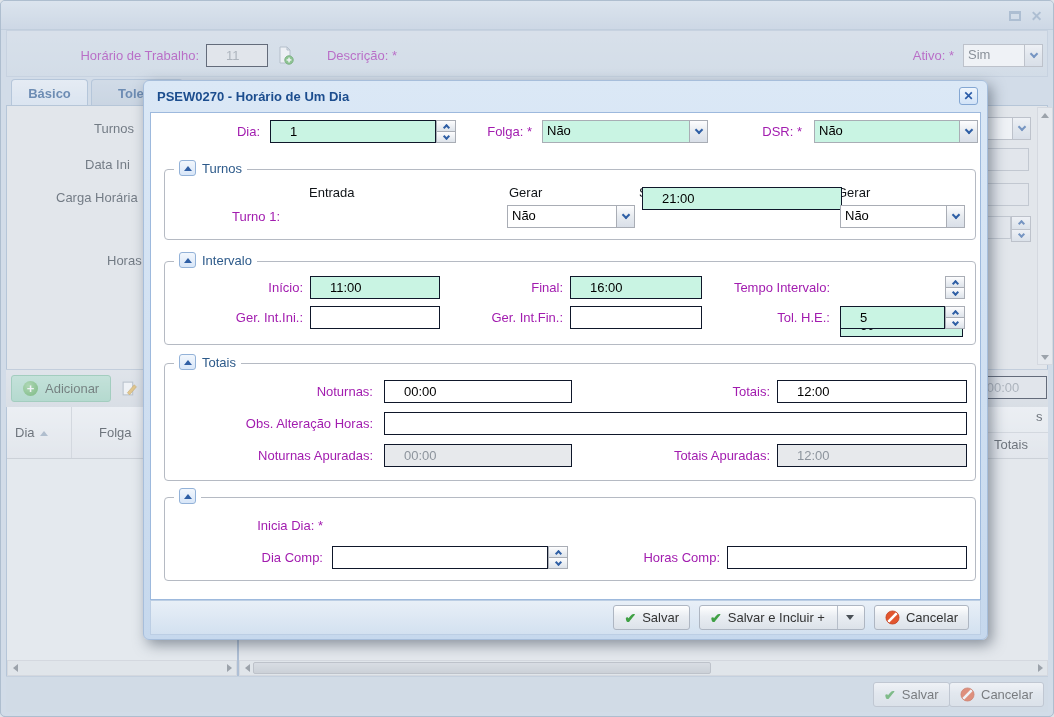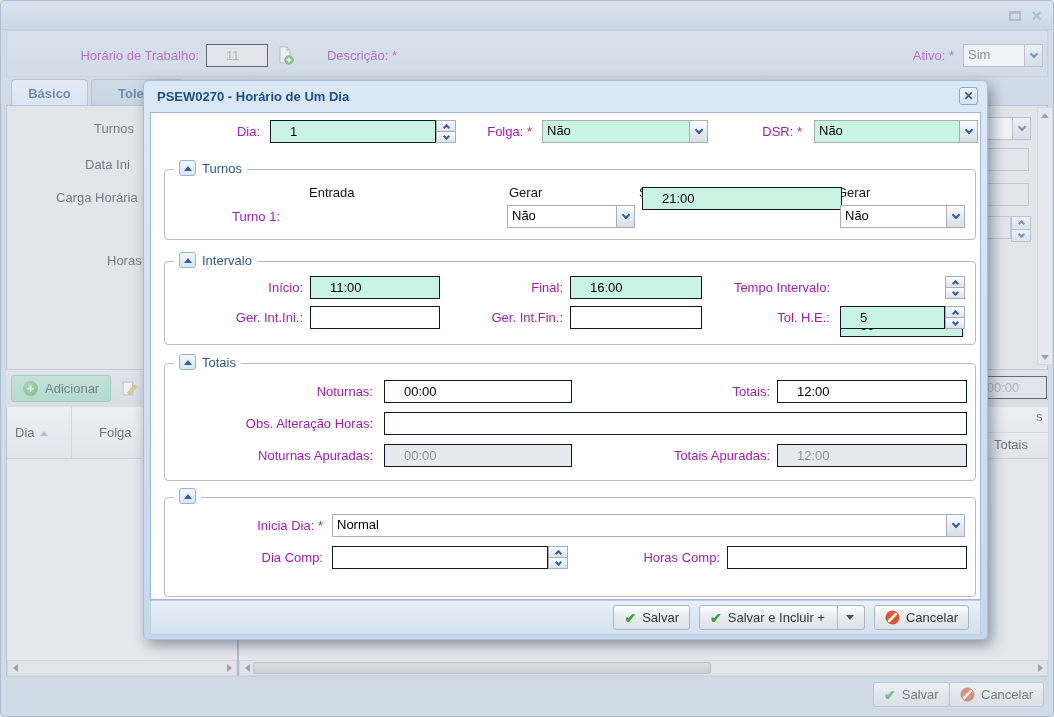--- a/index.html
+++ b/index.html
@@ -368,33 +368,27 @@
         <span class="lbl" style="right:205px; top:16px;">Totais:</span>
         <input class="field" style="left: 612px; top: 16px; width: 190px;" value="12:00">
         <span class="lbl" style="right:602px; top:48px;">Obs. Alteração Horas:</span>
         <input class="field" style="left: 219px; top: 48px; width: 583px;" value="">
         <span class="lbl" style="right:602px; top:80px;">Noturnas Apuradas:</span>
         <input class="field dis" style="left: 219px; top: 80px; width: 188px;" readonly="" value="00:00">
         <span class="lbl" style="right:205px; top:80px;">Totais Apuradas:</span>
         <input class="field dis" style="left: 612px; top: 80px; width: 190px;" readonly="" value="12:00">
       </div>
 
-      <div class="fs" style="left:13px; top:384px; width:812px; height:100px;">
+      <div class="fs" style="left:13px; top:384px; width:812px; height:84px;">
         <div class="fs-legend">
           <span class="fs-toggle">
               <span class="tri-u"></span>
             </span>
         </div>
         <span class="lbl" style="right:652px; top:16px;">Inicia Dia: *</span>
-        <div class="combo" style="left:167px; top:16px; width:633px;">
-          <span class="cval">Normal</span>
-          <span class="ctrig">
-              <span class="chev-d"></span>
-            </span>
-        </div>
         <span class="lbl" style="right:652px; top:48px;">Dia Comp:</span>
         <input class="field" style="left: 167px; top: 48px; width: 216px;" value="">
         <div class="spin" style="left:383px; top:48px;">
           <span class="sb">
               <span class="sc-u"></span>
             </span>
           <span class="sb">
               <span class="sc-d"></span>
             </span>
         </div>

